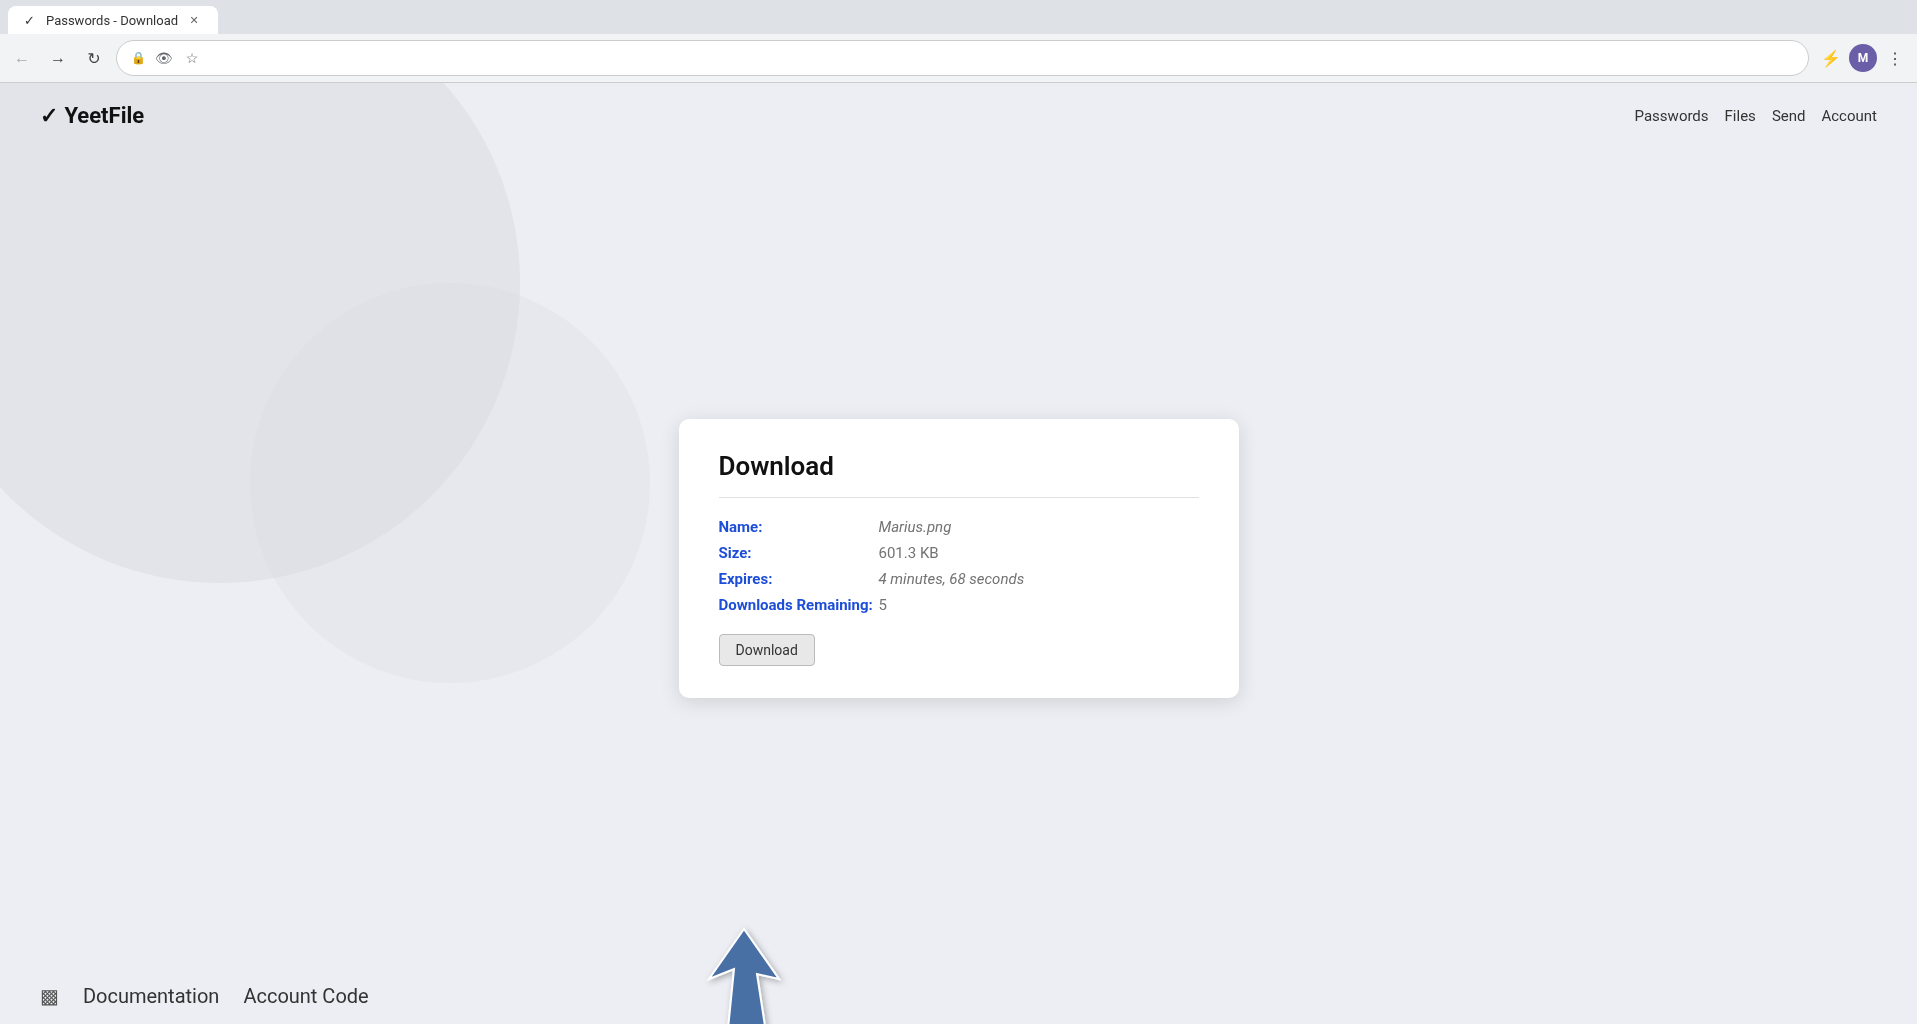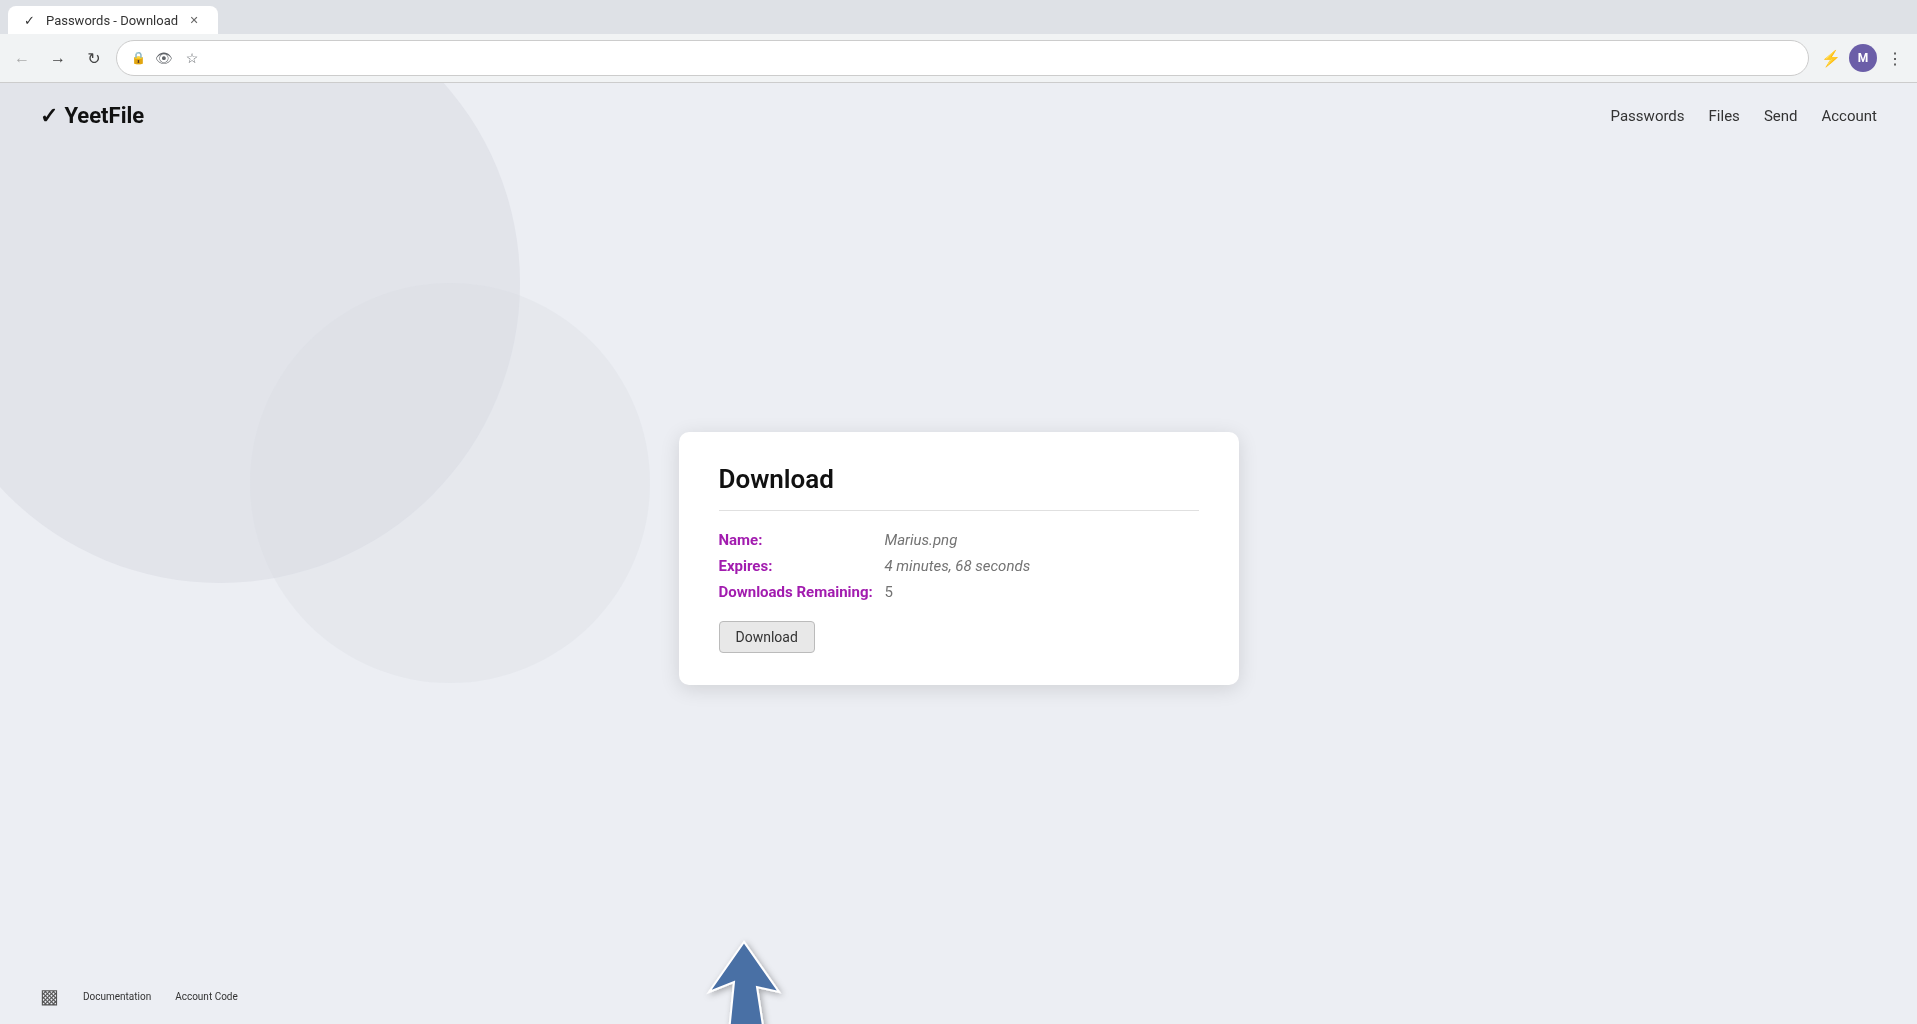--- a/index.html
+++ b/index.html
@@ -193,21 +193,21 @@
       font-size: 22px;
       font-weight: 700;
       color: #111;
       text-decoration: none;
     }
     .logo-icon {
       font-size: 22px;
     }
     .nav-links {
       display: flex;
-      gap: 24px;
+      gap: 16px;
       align-items: center;
     }
     .nav-link {
       color: #333;
       text-decoration: none;
       font-size: 15px;
       cursor: pointer;
     }
 
     
@@ -247,22 +247,21 @@
       gap: 8px;
       margin-bottom: 20px;
     }
     .file-info-row {
       display: flex;
       align-items: baseline;
       font-size: 15px;
     }
     .file-info-label {
       font-weight: 700;
-      color: #a21caf;
-      margin-right: 6px;
+      color: #1d4ed8;
       min-width: 160px;
     }
     .file-info-value {
       color: #737373;
       font-style: italic;
     }
     .file-info-value.normal {
       font-style: normal;
     }
 
@@ -293,21 +292,21 @@
       gap: 4px;
       color: #555;
     }
     .footer-logo-icon {
       font-size: 20px;
       color: #555;
     }
     .footer-link {
       color: #333;
       text-decoration: none;
-      font-size: 10px;
+      font-size: 20px;
       cursor: pointer;
     }
   </style>
 </head>
 <body>
 
 <div class="browser-chrome">
   <div class="tab-bar">
     <div class="tab">
       <span class="tab-favicon">✓</span>
@@ -357,20 +356,24 @@
     <div style="position: relative;">
       <div class="download-card">
         <h1>Download</h1>
         <hr class="divider">
         <div class="file-info">
           <div class="file-info-row">
             <span class="file-info-label">Name:</span>
             <span class="file-info-value">Marius.png</span>
           </div>
           <div class="file-info-row">
+            <span class="file-info-label">Size:</span>
+            <span class="file-info-value normal">601.3 KB</span>
+          </div>
+          <div class="file-info-row">
             <span class="file-info-label">Expires:</span>
             <span class="file-info-value">4 minutes, 68 seconds</span>
           </div>
           <div class="file-info-row">
             <span class="file-info-label">Downloads Remaining:</span>
             <span class="file-info-value normal">5</span>
           </div>
         </div>
         <button class="download-btn">Download</button>
       </div>

